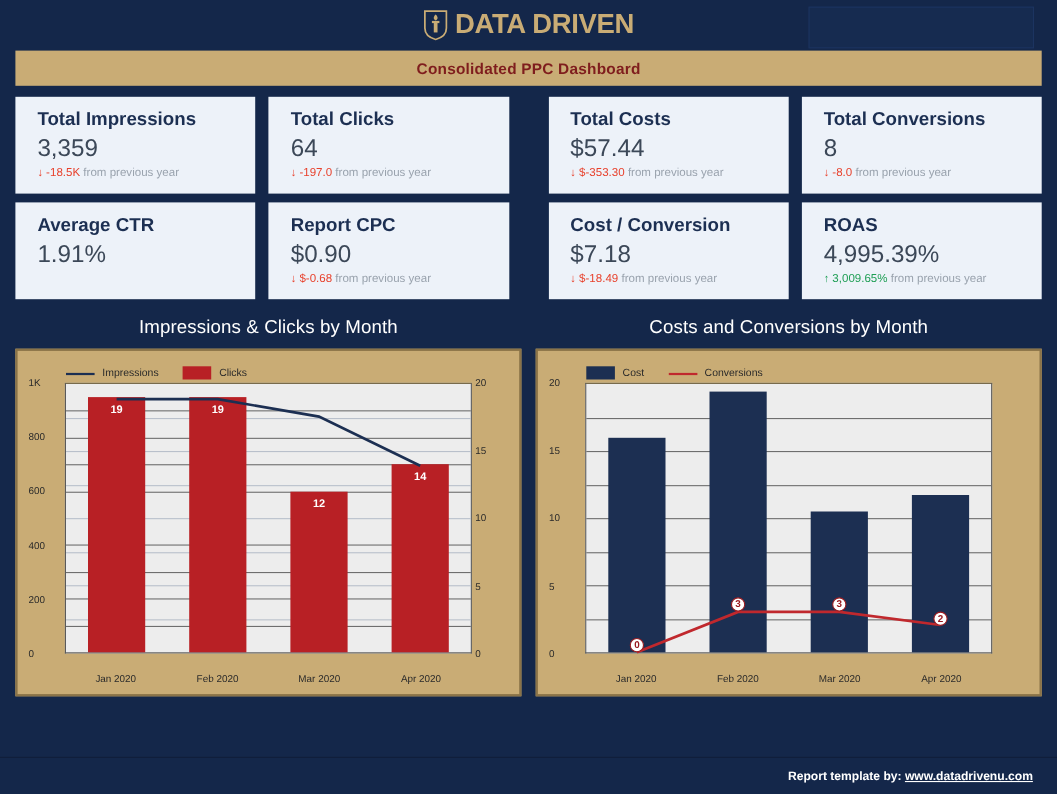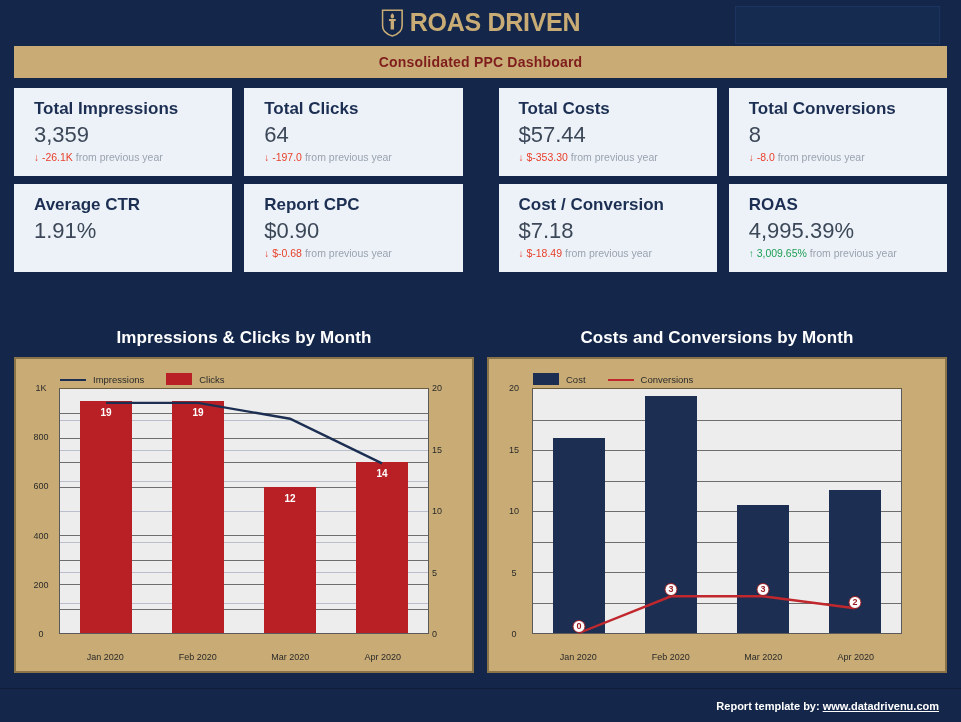--- a/index.html
+++ b/index.html
@@ -64,22 +64,22 @@
   .kpi-delta .arrow { font-size: 10px; }
   .kpi-delta.down .arrow, .kpi-delta.down .amt { color: #E8412C; }
   .kpi-delta.up .arrow, .kpi-delta.up .amt { color: #1E9E54; }
   .kpi-delta .amt { font-weight: normal; }
   .kpi-delta.empty { visibility: hidden; }
 
   
   .charts { display: flex; margin: 10px 14px 0 14px; gap: 13px; }
   .chart-col { flex: 1 1 0; }
   .chart-heading {
-    color: #FFFFFF; font-size: 17px; font-weight: bold;
-    text-align: center; padding: 6px 0 9px 0; letter-spacing: 0.1px; margin-top: 40px;
+    color: #FFFFFF; font-size: 17px; font-weight: normal;
+    text-align: center; padding: 6px 0 9px 0; letter-spacing: 0.1px;
   }
   .chart-panel {
     background: #C9AC75; border: 2px solid #8A7348;
     height: 316px; padding: 8px 10px 6px 10px;
     position: relative;
   }
   .legend {
     display: flex; align-items: flex-end; gap: 22px;
     padding-left: 34px; height: 18px;
   }
@@ -91,21 +91,21 @@
   .legend-label { font-size: 9.5px; color: #2A2A2A; }
 
   .plot-wrap { position: relative; height: 272px; margin-top: 3px; }
   .axis-left, .axis-right {
     position: absolute; top: 0; width: 30px; height: 246px;
   }
   .axis-left { left: 0; }
   .axis-right { right: 0; }
   .tick {
     position: absolute; font-size: 9px; color: #2A2A2A;
-    width: 100%; text-align: center; transform: translateY(-50%);
+    width: 100%; text-align: left; transform: translateY(-50%);
   }
   .axis-right .tick { text-align: left; }
 
   .plot {
     position: absolute; left: 33px; right: 33px; top: 0;
     height: 246px; background: #EDEDED;
     border: 1px solid #5A5A5A; border-top-color: #6B5C3A;
   }
   .gridline { position: absolute; left: 0; right: 0; height: 1px; }
   .grid-major { background: #6E6E6E; }
@@ -163,37 +163,37 @@
   <div class="header">
     <div class="logo-wrap">
       <span>
         <svg class="shield-icon" viewBox="0 0 22 28">
           <path d="M1.2 1.2 H20.8 V16.5 C20.8 22.3 15.8 25.6 11 26.9 C6.2 25.6 1.2 22.3 1.2 16.5 Z" fill="none" stroke="#C9AC75" stroke-width="1.6"></path>
           <rect x="9.3" y="11.5" width="3.4" height="9" fill="#C9AC75"></rect>
           <rect x="7.6" y="10" width="6.8" height="2" fill="#C9AC75"></rect>
           <path d="M11 4.2 C13.3 6.2 13.3 8.6 11 9.6 C8.7 8.6 8.7 6.2 11 4.2 Z" fill="#C9AC75"></path>
         </svg>
       </span>
-      <span class="logo-text">ROAS DRIVEN</span>
+      <span class="logo-text">DATA DRIVEN</span>
     </div>
     <div class="header-box"></div>
   </div>
 
   <div class="title-bar">
     <span>Consolidated PPC Dashboard</span>
   </div>
 
   <div class="kpi-section">
     <div class="kpi-row">
       <div class="kpi-card">
         <div class="kpi-title">Total Impressions</div>
         <div class="kpi-value">3,359</div>
         <div class="kpi-delta down">
           <span class="arrow">↓</span>
-          <span class="amt">-26.1K</span>
+          <span class="amt">-18.5K</span>
           <span>from previous year</span>
         </div>
       </div>
       <div class="kpi-card">
         <div class="kpi-title">Total Clicks</div>
         <div class="kpi-value">64</div>
         <div class="kpi-delta down">
           <span class="arrow">↓</span>
           <span class="amt">-197.0</span>
           <span>from previous year</span>

